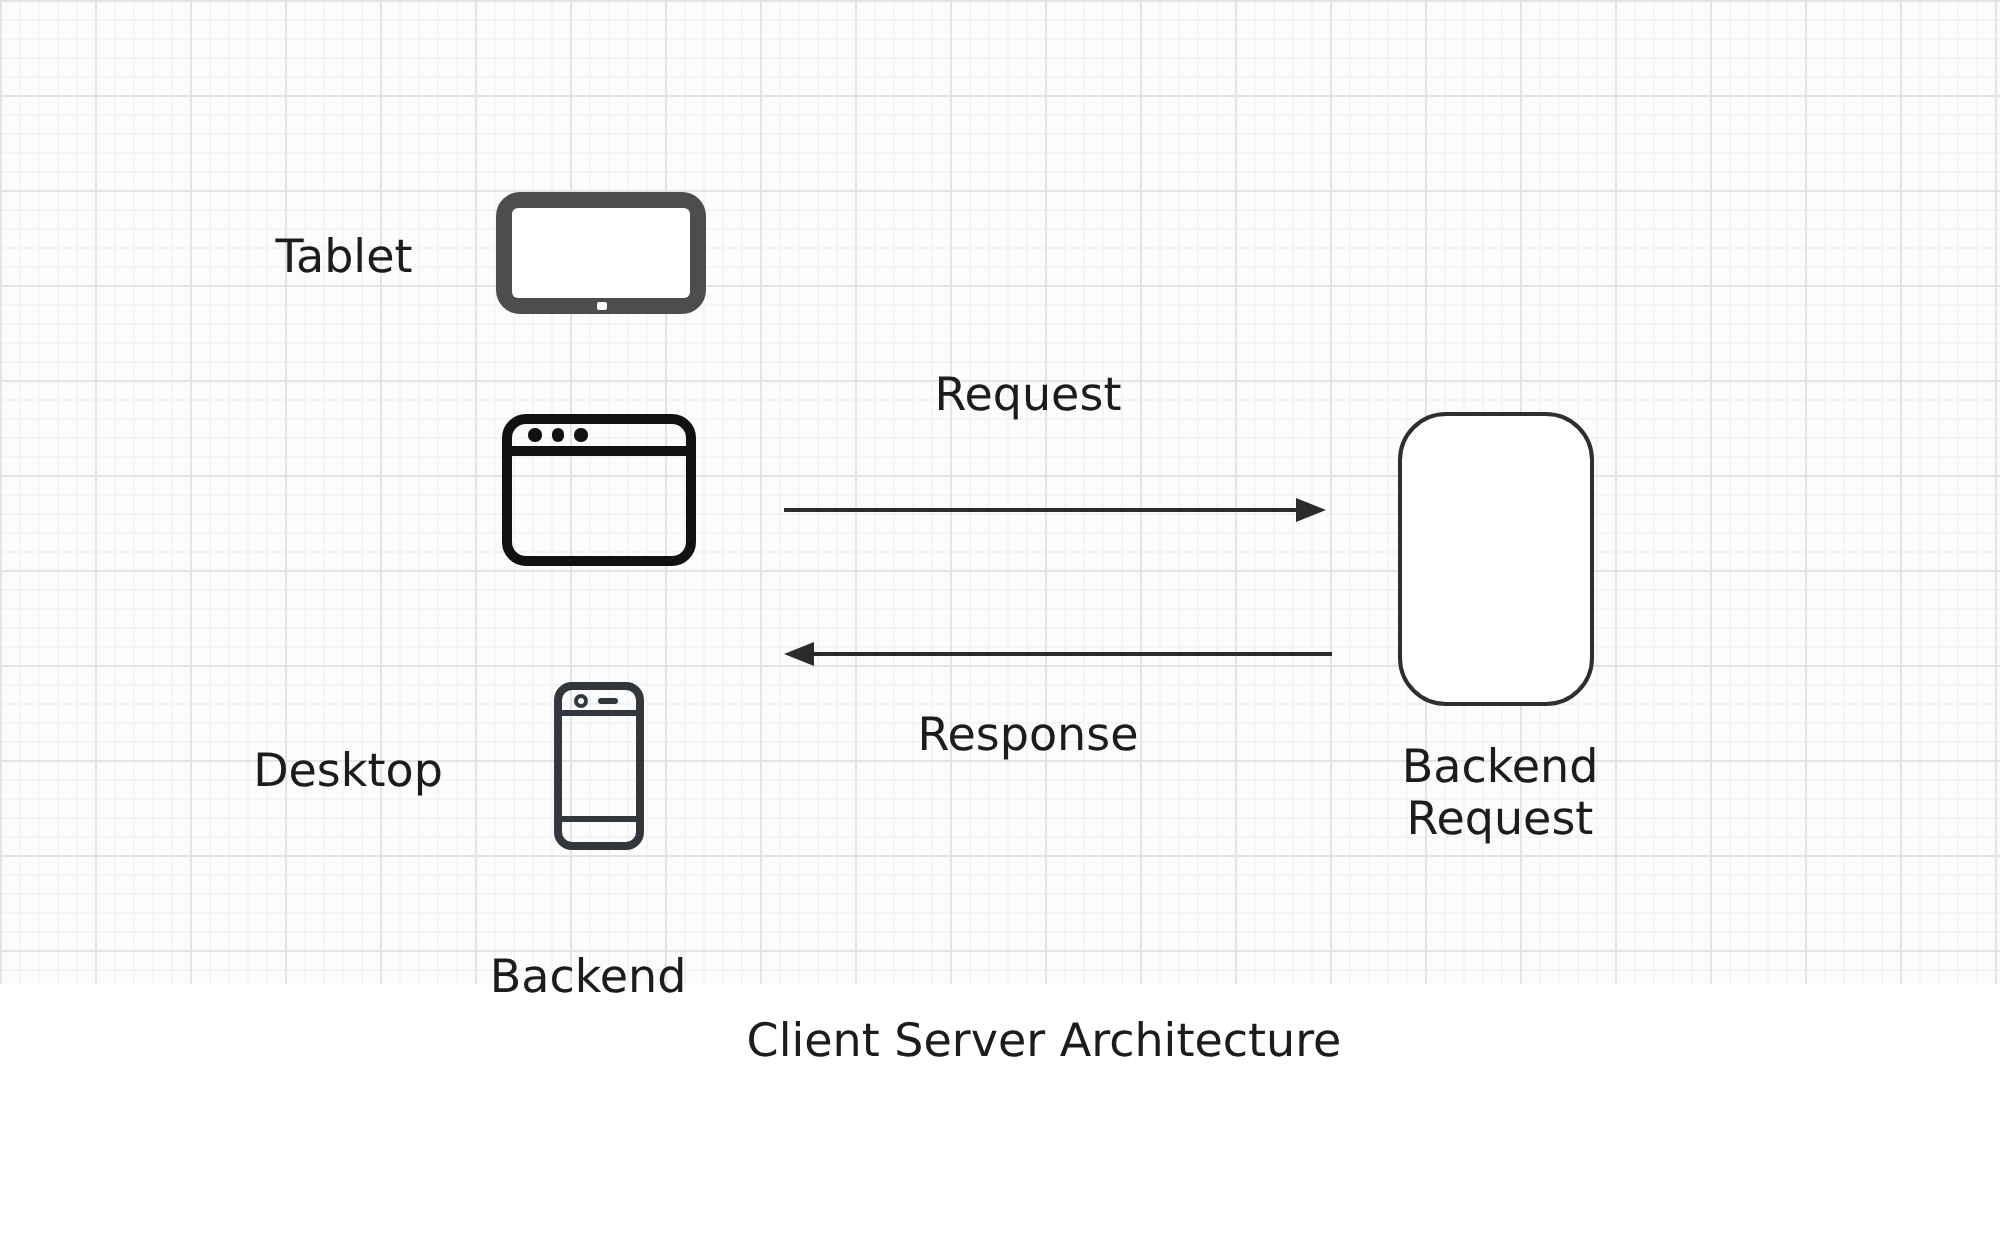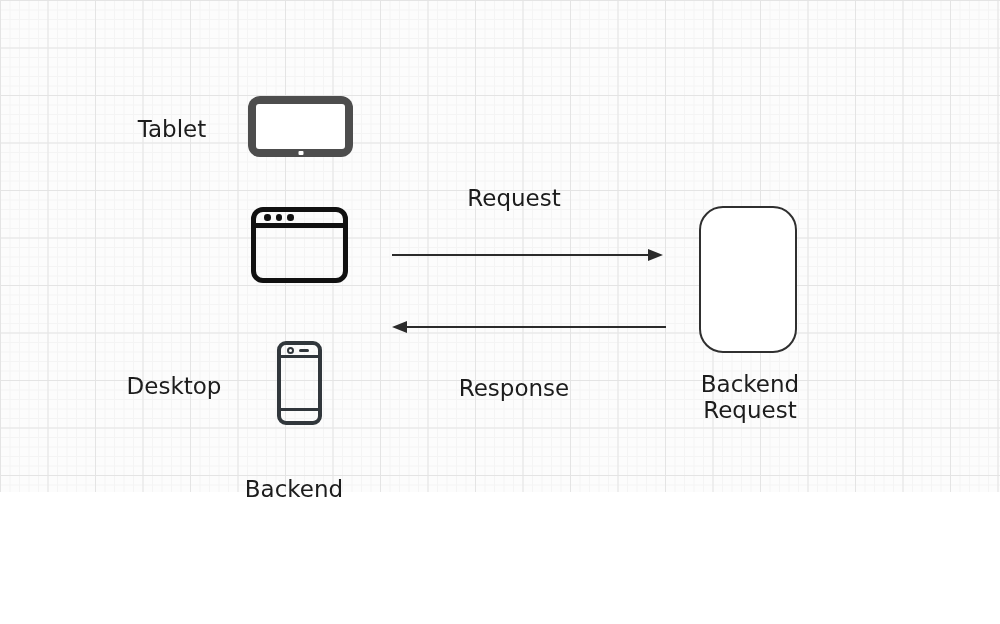--- a/index.html
+++ b/index.html
@@ -128,21 +128,21 @@
   .head-right { left: 648px; top: 249px; border-left: 15px solid var(--arrow); }
   .head-left  { left: 392px; top: 321px; border-right: 15px solid var(--arrow); }
 
   
   .pos-tablet   { left: 172px; top: 129px; }
   .pos-desktop  { left: 171px; top: 259px; }
   .pos-mobile   { left: 174px; top: 386px; }
   .pos-client   { left: 294px; top: 489px; }
   .pos-server   { left: 750px; top: 397px; }
   .pos-request  { left: 514px; top: 198px; }
-  .pos-response { left: 514px; top: 388px; }
+  .pos-response { left: 514px; top: 368px; }
   .pos-title    { left: 522px; top: 521px; }
   .pos-watermark{ left: 719px; top: 575px; }
 </style>
 </head>
 <body>
 
 <div class="canvas">
 
   <div class="label pos-tablet">Tablet</div>
 
@@ -179,14 +179,15 @@
   </div>
 
   <div class="label pos-request">Request</div>
   <div class="arrow-line request-line"></div>
   <div class="arrowhead head-right"></div>
 
   <div class="arrowhead head-left"></div>
   <div class="arrow-line response-line"></div>
   <div class="label pos-response">Response</div>
 
+  <div class="label pos-title">Client Server Architecture</div>
 
 </div>
 
 </body></html>

